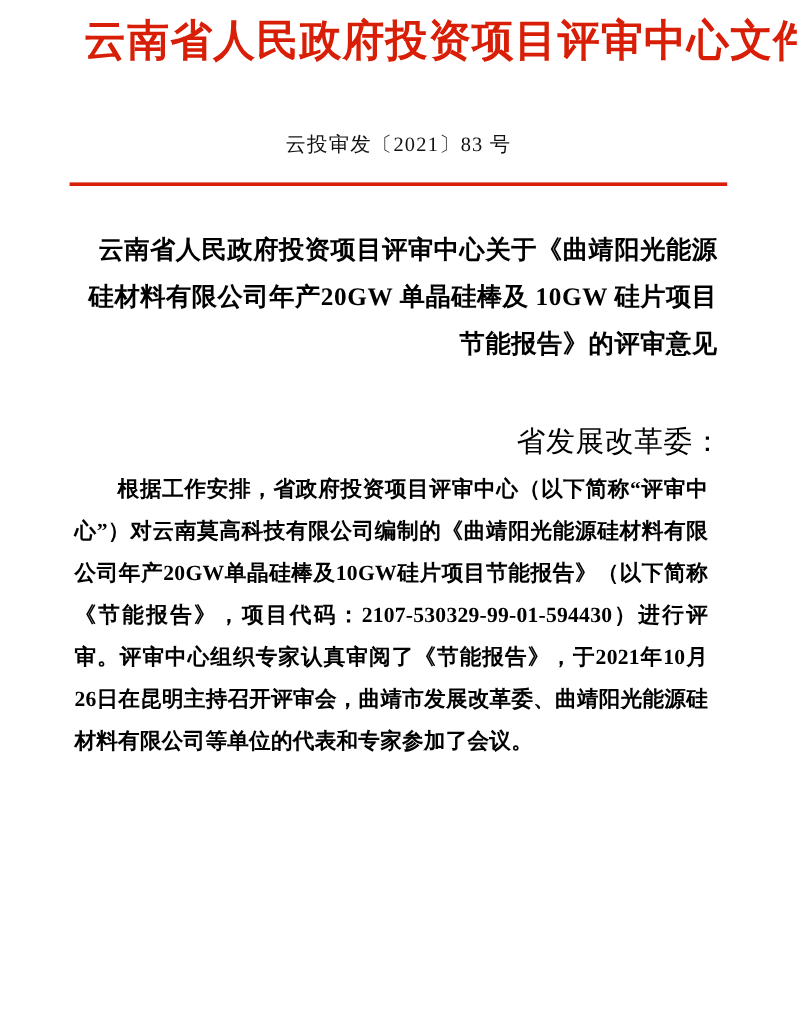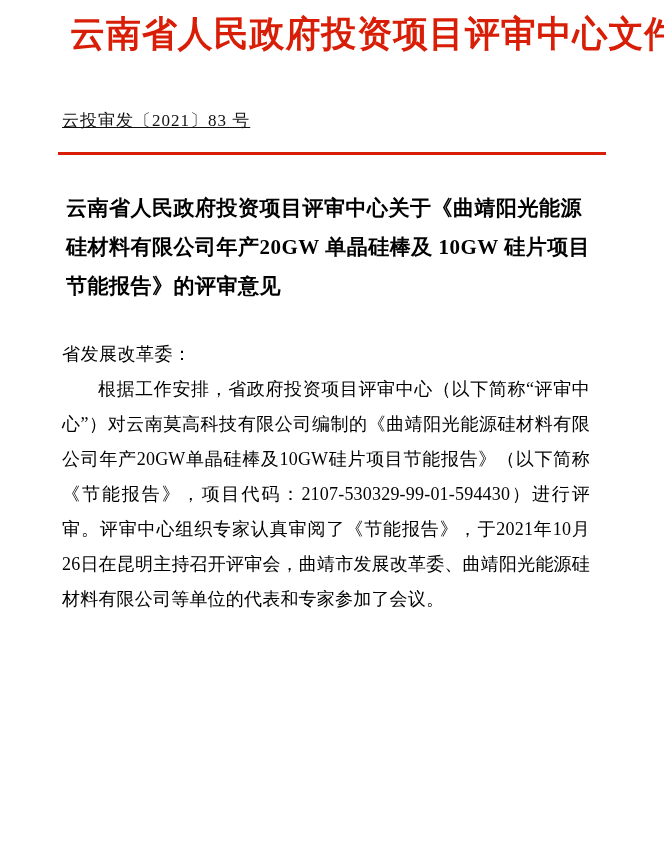--- a/index.html
+++ b/index.html
@@ -27,56 +27,57 @@
     font-family: "Liberation Serif", "DejaVu Serif", serif;
     font-weight: bold;
     font-size: 36px;
     letter-spacing: 1px;
     line-height: 1.15;
     margin-top: 14px;
     white-space: nowrap;
     transform: scaleX(0.97);
   }
   .doc-number {
-    text-align: left;
+    text-align: center;
     font-size: 17px;
     letter-spacing: 1px;
     margin-top: 54px;
     color: #111;
-    text-decoration: underline;
   }
   .red-rule {
     height: 3px;
     background: #d81e06;
     margin-top: 20px;
     margin-left: -4px;
     margin-right: -4px;
   }
   .doc-title {
-    text-align: left;
+    text-align: right;
     font-weight: bold;
     font-size: 21px;
     line-height: 1.85;
     margin-top: 34px;
     padding: 0 4px;
     letter-spacing: 0.5px;
   }
   .recipient {
-    font-size: 18px;
-    margin-top: 36px;
+    font-size: 24px;
+    margin-top: 46px;
     letter-spacing: 0.5px;
+    text-align: right;
   }
   .body-par {
     font-size: 18px;
     line-height: 1.95;
     text-align: justify;
     text-justify: inter-ideograph;
     text-indent: 2em;
     margin: 6px 12px 0 0;
     letter-spacing: 0.2px;
+    font-weight: bold;
   }
 </style>
 </head>
 <body>
 
 <div class="page">
 
   <div class="masthead">云南省人民政府投资项目评审中心文件</div>
 
   <div class="doc-number">云投审发〔2021〕83 号</div>

